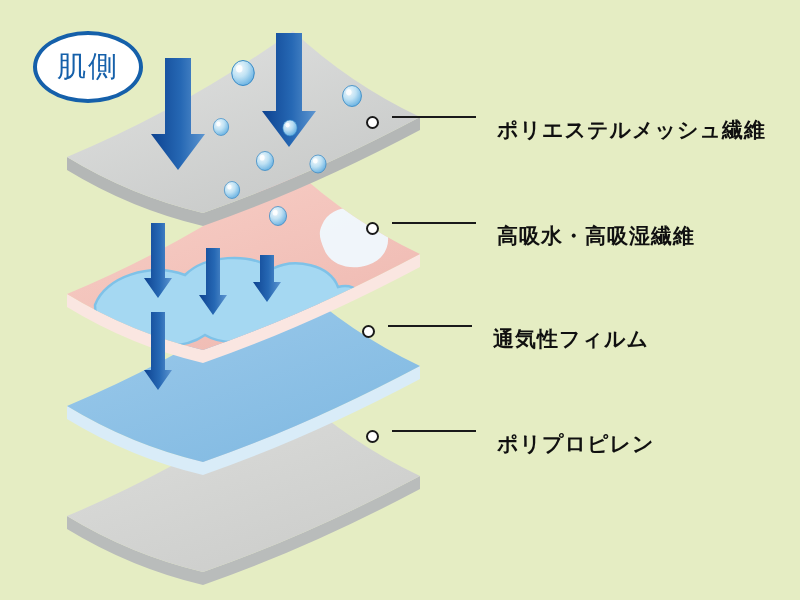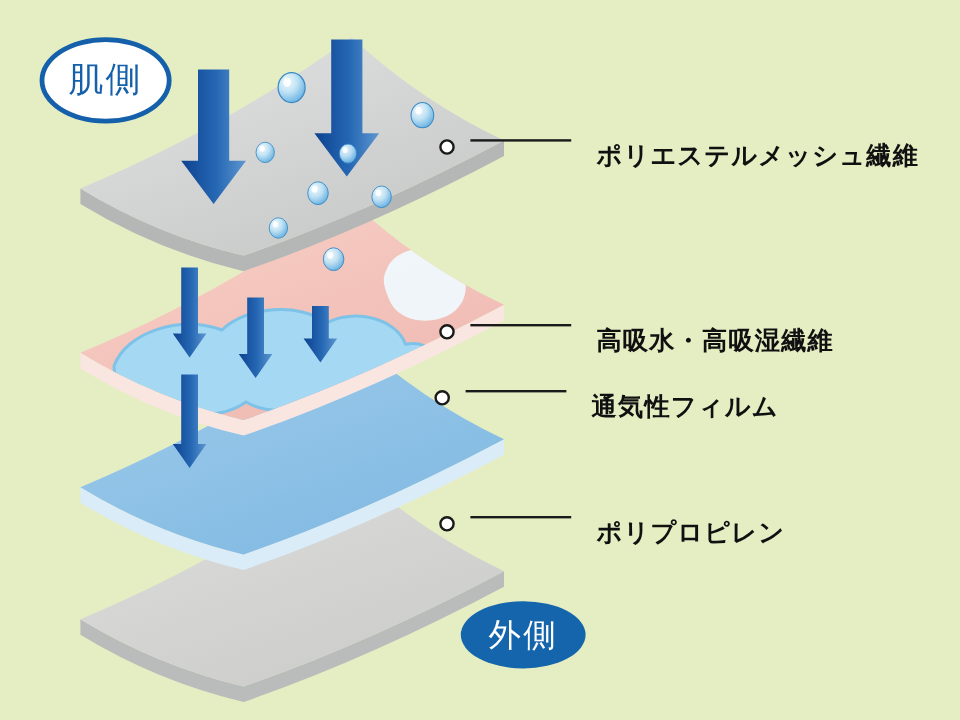--- a/index.html
+++ b/index.html
@@ -8,21 +8,21 @@
     background:#e5edc3;
     font-family:"Liberation Sans",sans-serif;
   }
   .art{position:absolute;left:0;top:0;}
   
   .callout{position:absolute;display:flex;align-items:flex-start;height:30px;gap:12px;}
   .dot{width:9px;height:9px;border:2px solid #1a1a1a;border-radius:50%;background:#fff;flex:0 0 auto;}
   .lead{width:84px;height:0;border-top:2px solid #1a1a1a;margin-left:1px;flex:0 0 auto;}
   .callout-text{margin-left:9px;font-size:21px;font-weight:700;color:#101010;letter-spacing:1px;white-space:nowrap;}
   #callout-1{left:366px;top:116px;}
-  #callout-2{left:366px;top:222px;margin-top:48px;}
+  #callout-2{left:366px;top:222px;}
   #callout-3{left:362px;top:325px;}
   #callout-4{left:366px;top:430px;}
   
   .badge{position:absolute;display:flex;align-items:center;justify-content:center;border-radius:50%;font-weight:400;letter-spacing:2px;text-align:center;}
   .badge-skin{left:33px;top:31px;width:102px;height:64px;background:#ffffff;border:4px solid #1560aa;color:#1560aa;font-size:29px;}
   .badge-outer{left:384px;top:501px;width:104px;height:56px;background:#1565ad;color:#ffffff;font-size:27px;}
 </style>
 </head>
 <body>
 
@@ -150,15 +150,14 @@
     <span class="lead"></span>
     <span class="callout-text">ポリプロピレン</span>
   </div>
   <div class="callout" id="callout-3">
     <span class="dot"></span>
     <span class="lead"></span>
     <span class="callout-text">通気性フィルム</span>
   </div>
 
   <div class="badge badge-skin">肌側</div>
-  <div class="badge badge-outer">外側</div>
 
 </div>
 
 </body></html>

